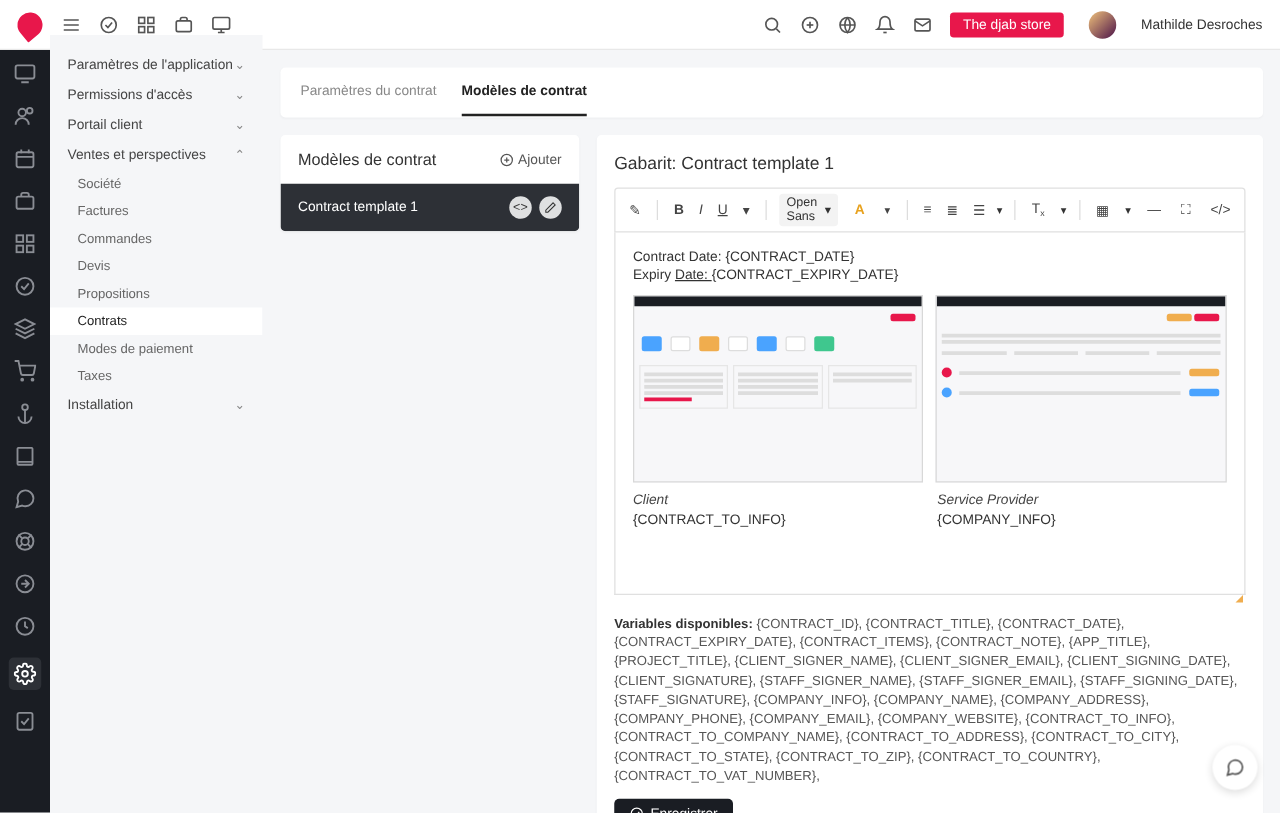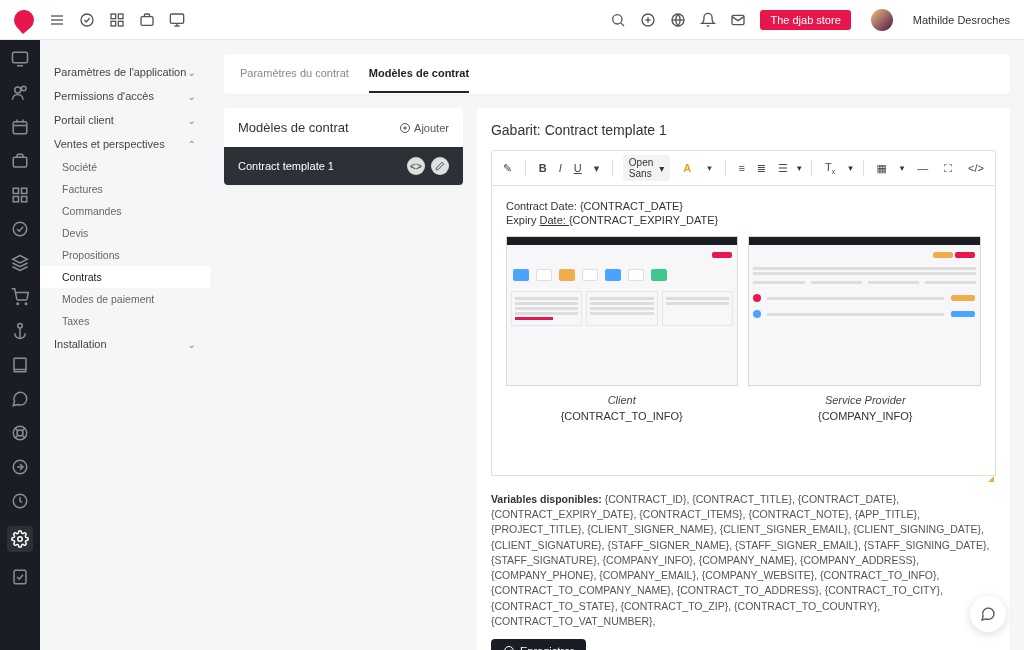--- a/index.html
+++ b/index.html
@@ -15,21 +15,21 @@
 .store-btn { background:#e8174b; color:#fff; padding:4px 10px; border-radius:3px; font-size:11px; font-weight:400; cursor:pointer; }
 .avatar { width:22px; height:22px; border-radius:50%; background:linear-gradient(135deg,#f0c27b,#4b1248); margin-left:6px; }
 .username { font-size:11px; color:#333; margin-left:6px; }
 
 
 .rail { position:absolute; left:0; top:40px; bottom:0; width:40px; background:#1a1d23; display:flex; flex-direction:column; align-items:center; padding-top:10px; gap:16px; }
 .rail .ri { width:18px; height:18px; color:#8a8d94; cursor:pointer; display:flex; align-items:center; justify-content:center; }
 .rail .ri.active { color:#fff; background:#2d3036; border-radius:4px; padding:4px; box-sizing:content-box; }
 
 
-.settings-sidebar { position:absolute; left:40px; top:48px; bottom:0; width:170px; background:#f5f6f8; overflow-y:auto; padding-top:12px; }
+.settings-sidebar { position:absolute; left:40px; top:28px; bottom:0; width:170px; background:#f5f6f8; overflow-y:auto; padding-top:12px; }
 .settings-sidebar::-webkit-scrollbar{width:0;}
 .ss-section { padding:6px 14px; font-size:11px; color:#444; display:flex; justify-content:space-between; align-items:center; cursor:pointer;}
 .ss-section .chev { font-size:10px; color:#888; }
 .ss-item { padding:5px 14px 5px 22px; font-size:10.5px; color:#666; cursor:pointer; }
 .ss-item.active { background:#fff; color:#222; }
 
 
 .main { position:absolute; left:210px; right:0; top:40px; bottom:0; overflow:auto; padding:14px; }
 
 
@@ -70,21 +70,21 @@
 .thumbs { display:flex; gap:10px; margin-top:10px; }
 .thumb { flex:1; height:150px; border:1px solid #d8d8d8; background:#f7f7f9; position:relative; overflow:hidden; }
 .thumb .t-top { height:8px; background:#1a1d23; }
 .thumb .t-body { padding:4px; }
 .thumb .t-chip { display:inline-block; width:16px; height:12px; border-radius:2px; margin:2px; }
 .thumb .t-line { height:3px; background:#ddd; margin:2px 0; }
 .thumb .t-badge { display:inline-block; height:6px; width:20px; border-radius:2px; background:#e8174b; margin:1px;}
 .thumb.t2 .t-badge.y { background:#f0ad4e; }
 
 
-.party-row { display:flex; gap:12px; margin-top:8px;text-align:center; }
+.party-row { display:flex; gap:12px; margin-top:8px; }
 .party-col { flex:1; font-style:italic; font-size:11px; color:#444; }
 .party-val { font-style:normal; font-size:11px; color:#333; margin-top:4px; }
 
 
 .resizer { height:6px; width:100%; display:flex; justify-content:flex-end; padding-right:2px; }
 .resizer .tri { width:0; height:0; border-left:6px solid transparent; border-bottom:6px solid #f0ad4e; }
 
 
 .vars-block { margin-top:10px; font-size:10.5px; color:#555; line-height:1.45; }
 .vars-block b { color:#333; }

